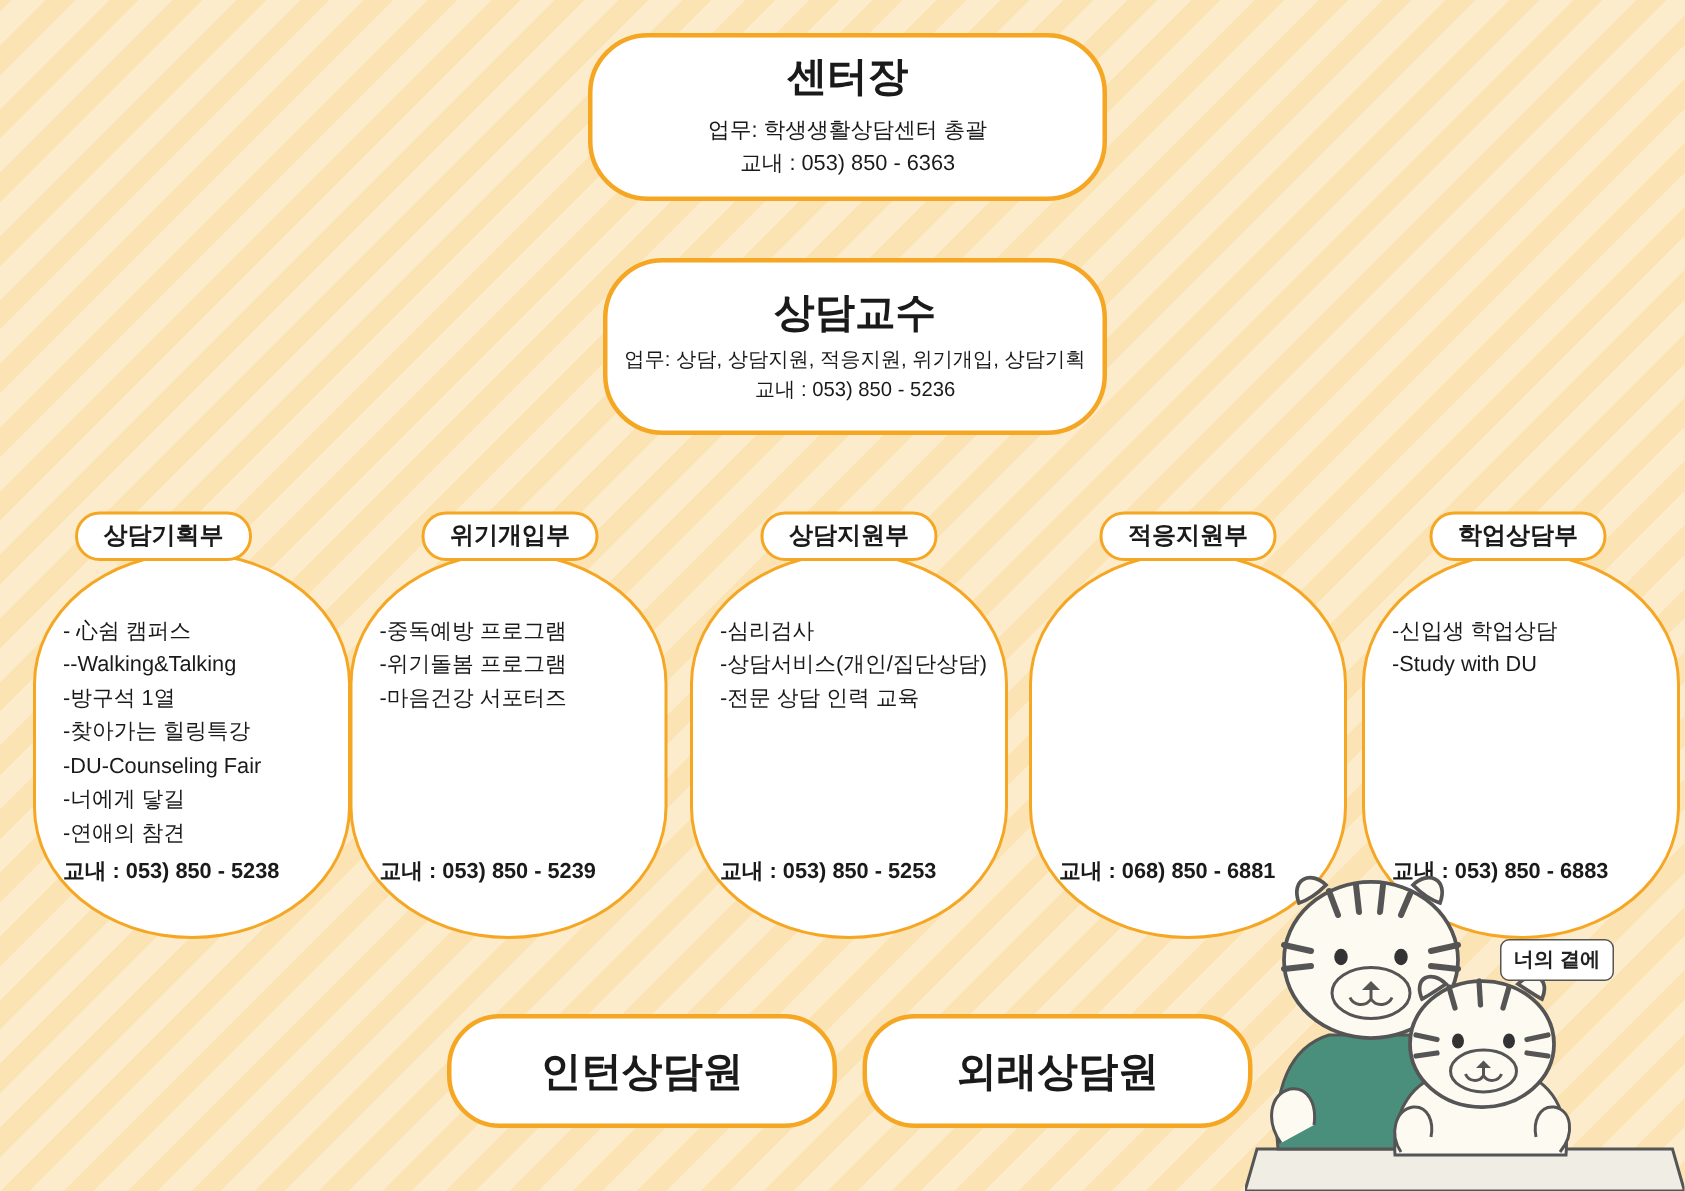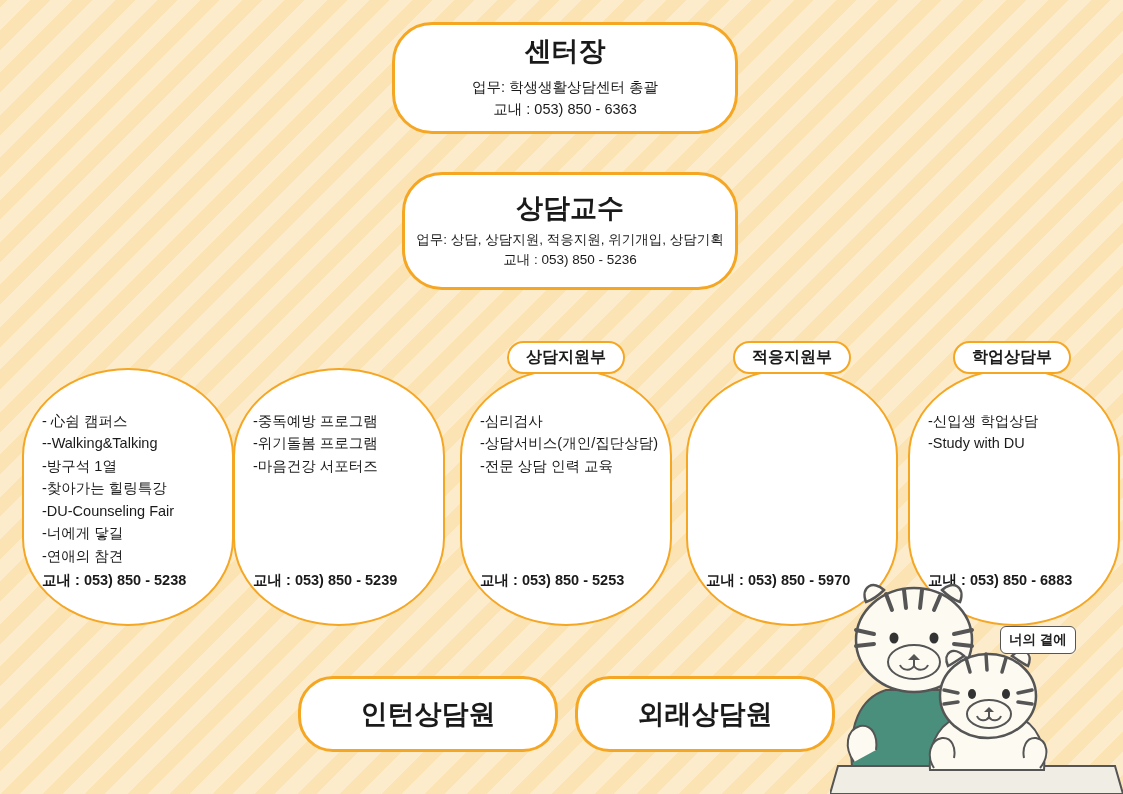--- a/index.html
+++ b/index.html
@@ -185,38 +185,40 @@
   <div class="dept" id="dept-0">
     <div class="body">- 心쉼 캠퍼스
 --Walking&amp;Talking
 -방구석 1열
 -찾아가는 힐링특강
 -DU-Counseling Fair
 -너에게 닿길
 -연애의 참견</div>
     <div class="phone">교내 : 053) 850 - 5238</div>
   </div>
+  <div class="dept-label" id="dept-label-0">상담기획부</div>
 
   <div class="dept" id="dept-1">
     <div class="body">-중독예방 프로그램
 -위기돌봄 프로그램
 -마음건강 서포터즈</div>
     <div class="phone">교내 : 053) 850 - 5239</div>
   </div>
+  <div class="dept-label" id="dept-label-1">위기개입부</div>
 
   <div class="dept" id="dept-2">
     <div class="body">-심리검사
 -상담서비스(개인/집단상담)
 -전문 상담 인력 교육</div>
     <div class="phone">교내 : 053) 850 - 5253</div>
   </div>
   <div class="dept-label" id="dept-label-2">상담지원부</div>
 
   <div class="dept" id="dept-3">
-    <div class="phone">교내 : 053) 850 - 5970</div>
+    <div class="phone">교내 : 068) 850 - 6881</div>
   </div>
   <div class="dept-label" id="dept-label-3">적응지원부</div>
 
   <div class="dept" id="dept-4">
     <div class="body">-신입생 학업상담
 -Study with DU</div>
     <div class="phone">교내 : 053) 850 - 6883</div>
   </div>
   <div class="dept-label" id="dept-label-4">학업상담부</div>
 

